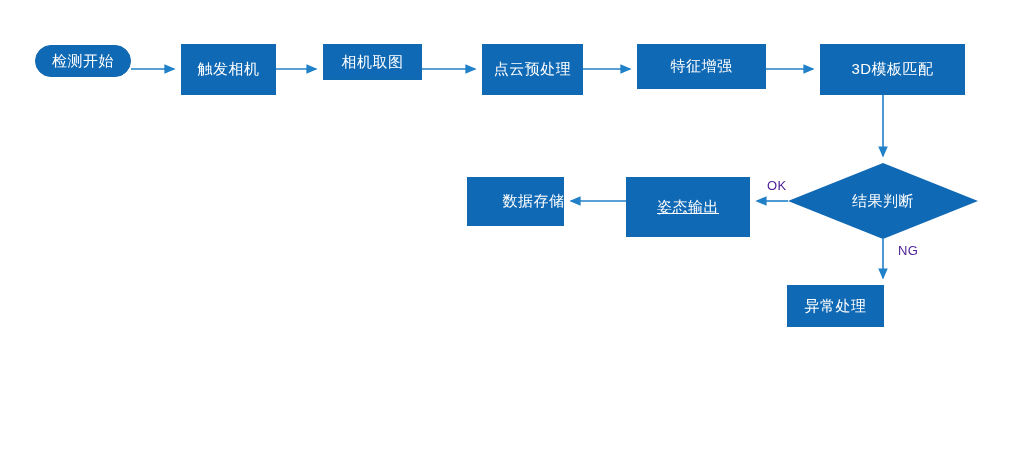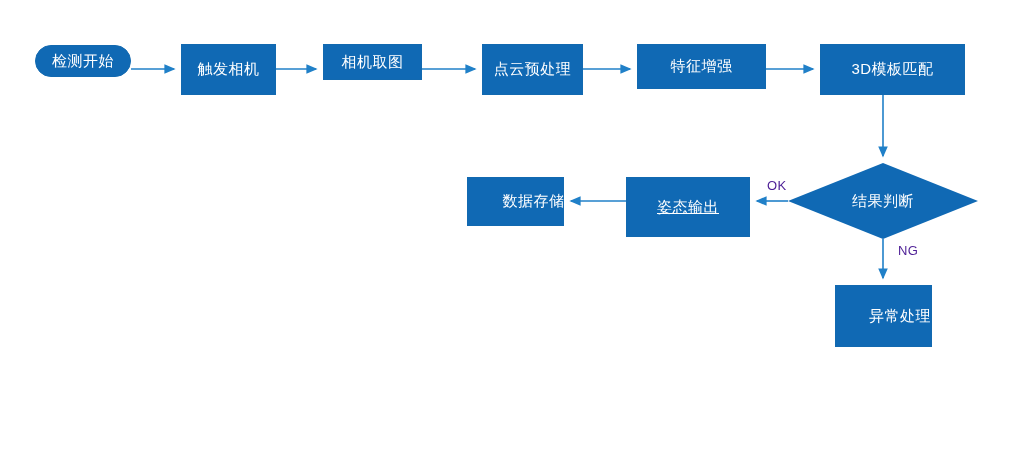--- a/index.html
+++ b/index.html
@@ -135,21 +135,21 @@
   </div>
 
   <div class="node process" style="left:626px; top:177px; width:124px; height:60px;text-decoration:underline;">
     <span class="node-label">姿态输出</span>
   </div>
 
   <div class="node process" style="left:467px; top:177px; width:97px; height:49px;padding-left:36px;">
     <span class="node-label">数据存储</span>
   </div>
 
-  <div class="node process" style="left:835px; top:285px; width:97px; height:62px;justify-content:flex-end;">
+  <div class="node process" style="left:787px; top:285px; width:97px; height:42px;">
     <span class="node-label">异常处理</span>
   </div>
 
   <div class="edge-label" style="left:767px; top:178px;">OK</div>
 
   <div class="edge-label" style="left:898px; top:243px;">NG</div>
 
 </div>
 
 </body></html>

